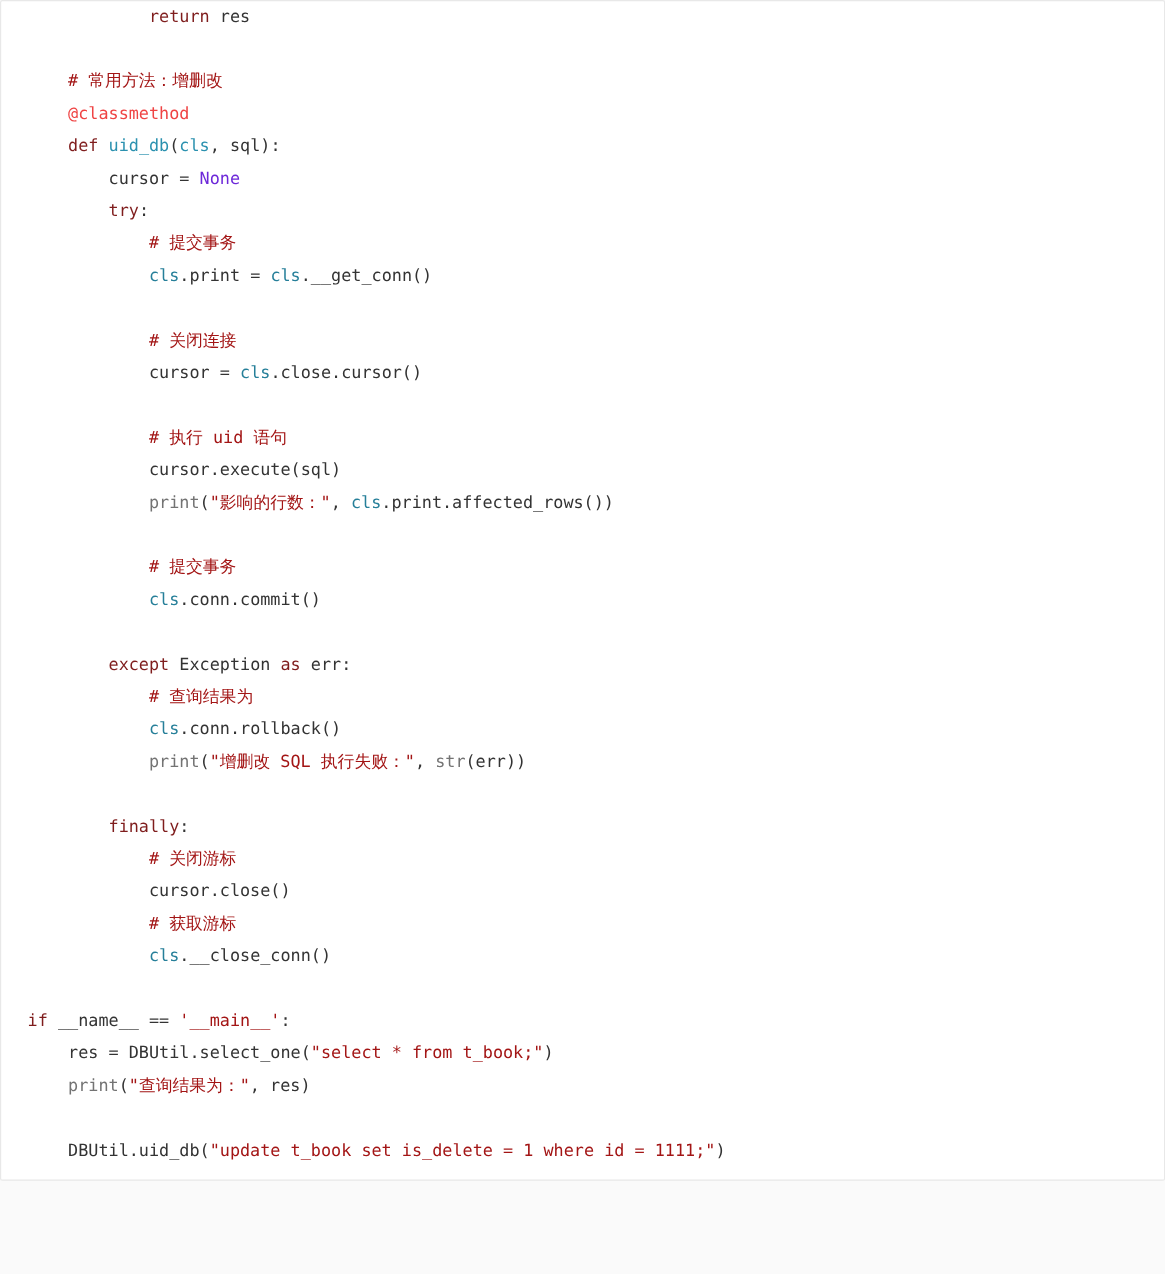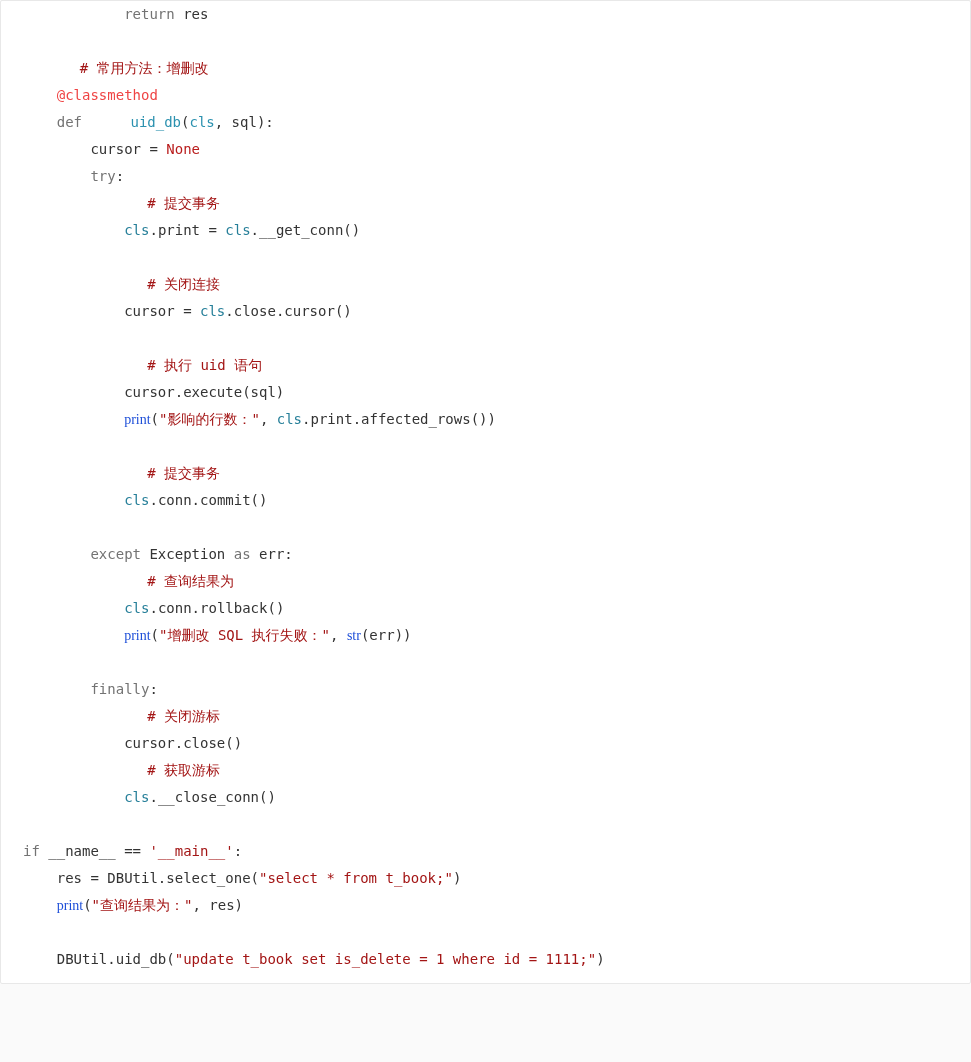--- a/index.html
+++ b/index.html
@@ -17,28 +17,28 @@
     border-radius: 2px;
     margin: 0 0 18px 0;
     padding: 0 0 2px 0;
   }
   pre {
     margin: 0;
     padding: 0 22px 8px 22px;
     white-space: pre;
     overflow-x: auto;
   }
-  .kw { color: #737373; }      
-  .kw2 { color: #1d4ed8; font-family: Liberation Serif, serif; }     
-  .cmt { color: #a31515; margin-left: 23px; }     
+  .kw { color: #7f1d1d; }      
+  .kw2 { color: #737373; }     
+  .cmt { color: #a31515; }     
   .dec { color: #ef4444; }     
-  .fn { color: #2b91af; margin-left: 40px; }      
+  .fn { color: #2b91af; }      
   .cls { color: #2b91af; }     
   .cls2 { color: #267f99; }    
-  .none { color: #b91c1c; }    
+  .none { color: #6d28d9; }    
   .str { color: #a31515; }
 </style>
 </head>
 <body>
 
 <div class="code-container">
 <pre><span><span>            </span><span class="kw">return</span><span> res</span></span>
 <span></span>
 <span><span>    </span><span class="cmt"># 常用方法：增删改</span></span>
 <span><span>    </span><span class="dec">@classmethod</span></span>

